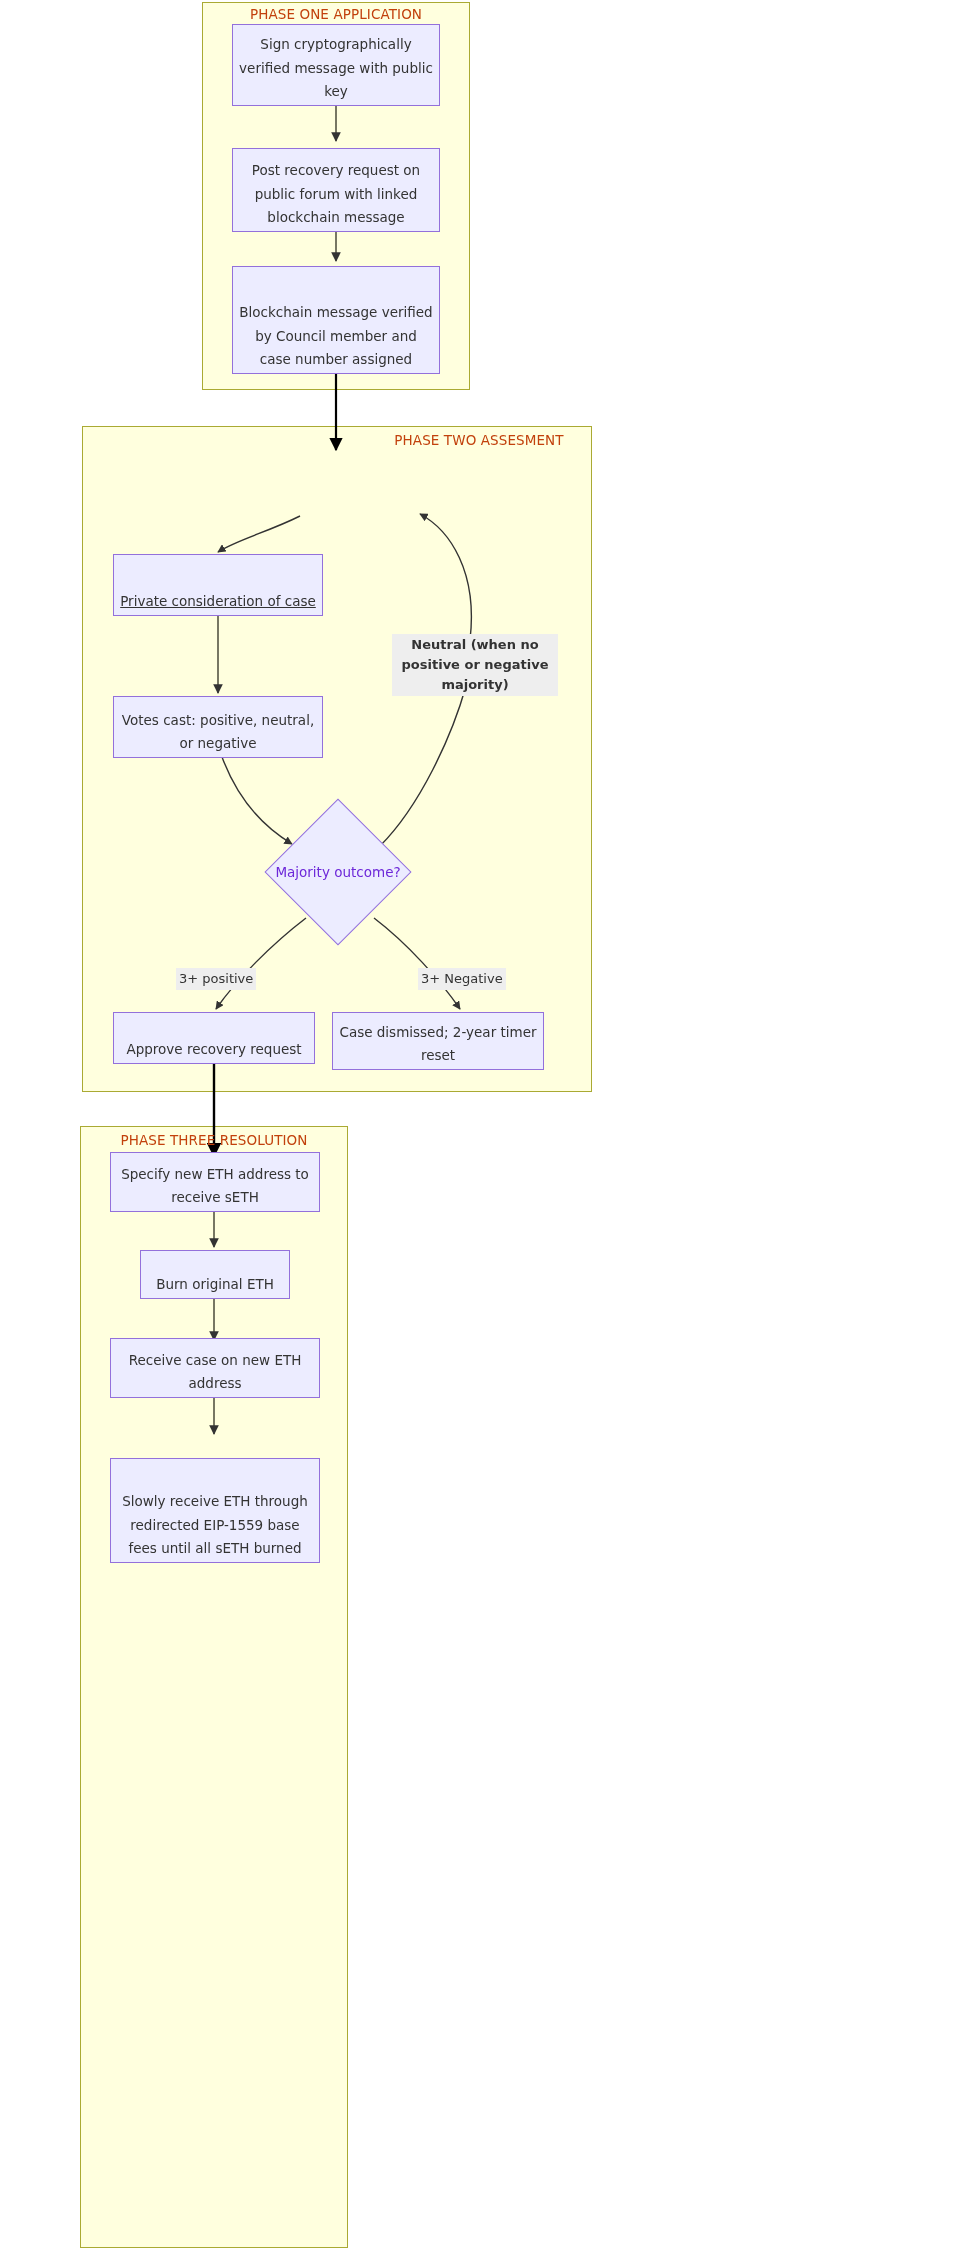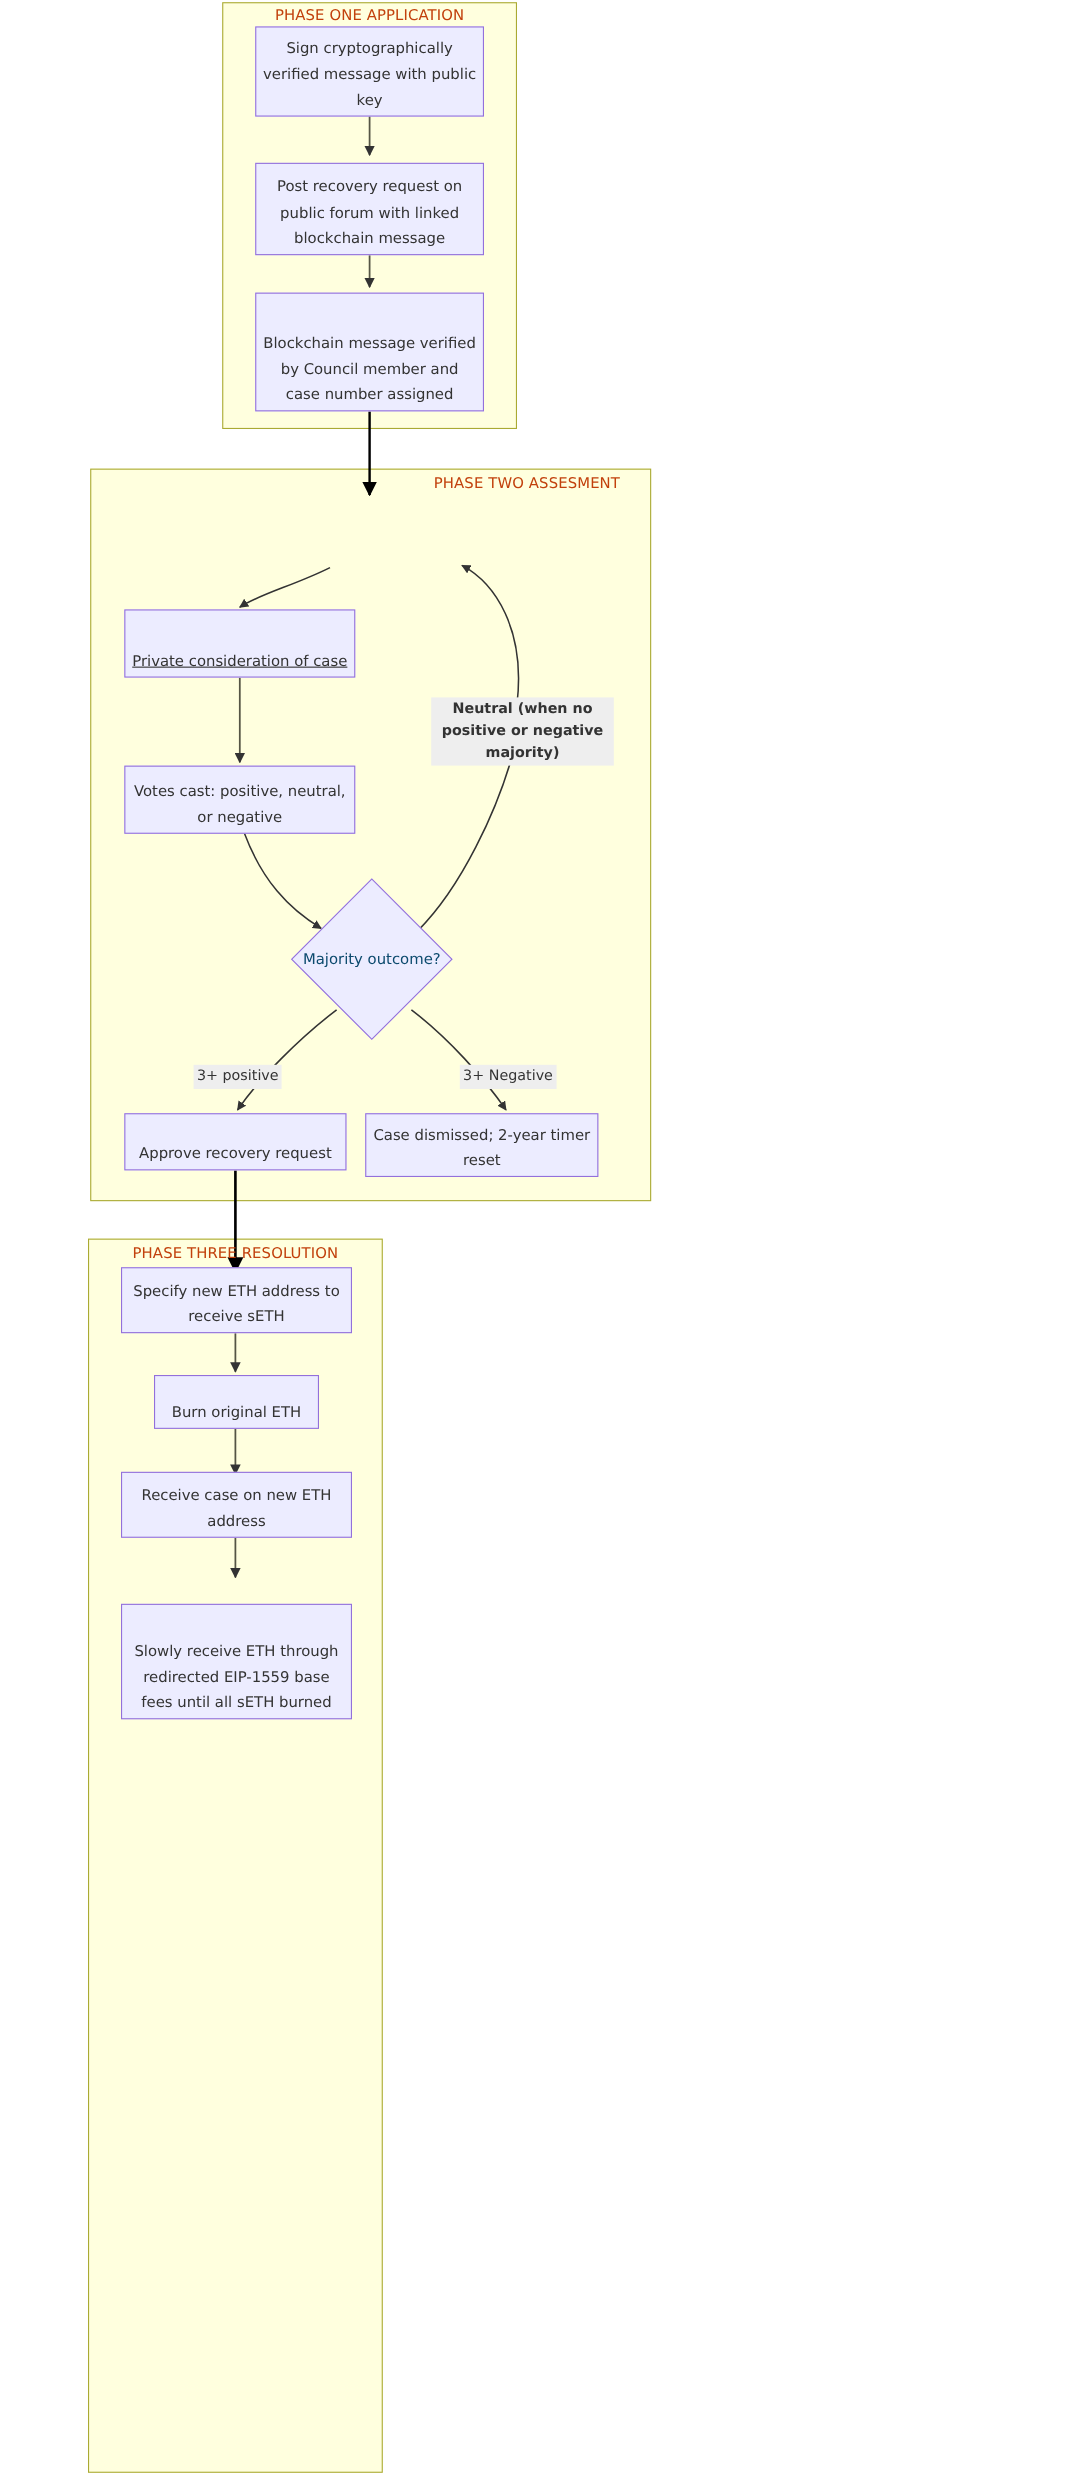--- a/index.html
+++ b/index.html
@@ -69,21 +69,21 @@
     width: 104px; height: 104px;
     margin-left: -52px; margin-top: -52px;
     background: #ececff;
     border: 1.3px solid #9370db;
     transform: rotate(45deg);
   }
   .diamond-label {
     position: relative;
     z-index: 2;
     font-size: 13.5px;
-    color: #0c4a6e;
+    color: #6d28d9;
     text-align: center;
     white-space: nowrap;
   }
   .edge-label {
     position: absolute;
     background: #eeeeee;
     font-size: 13px;
     line-height: 1.55;
     color: #333333;
     text-align: center;

